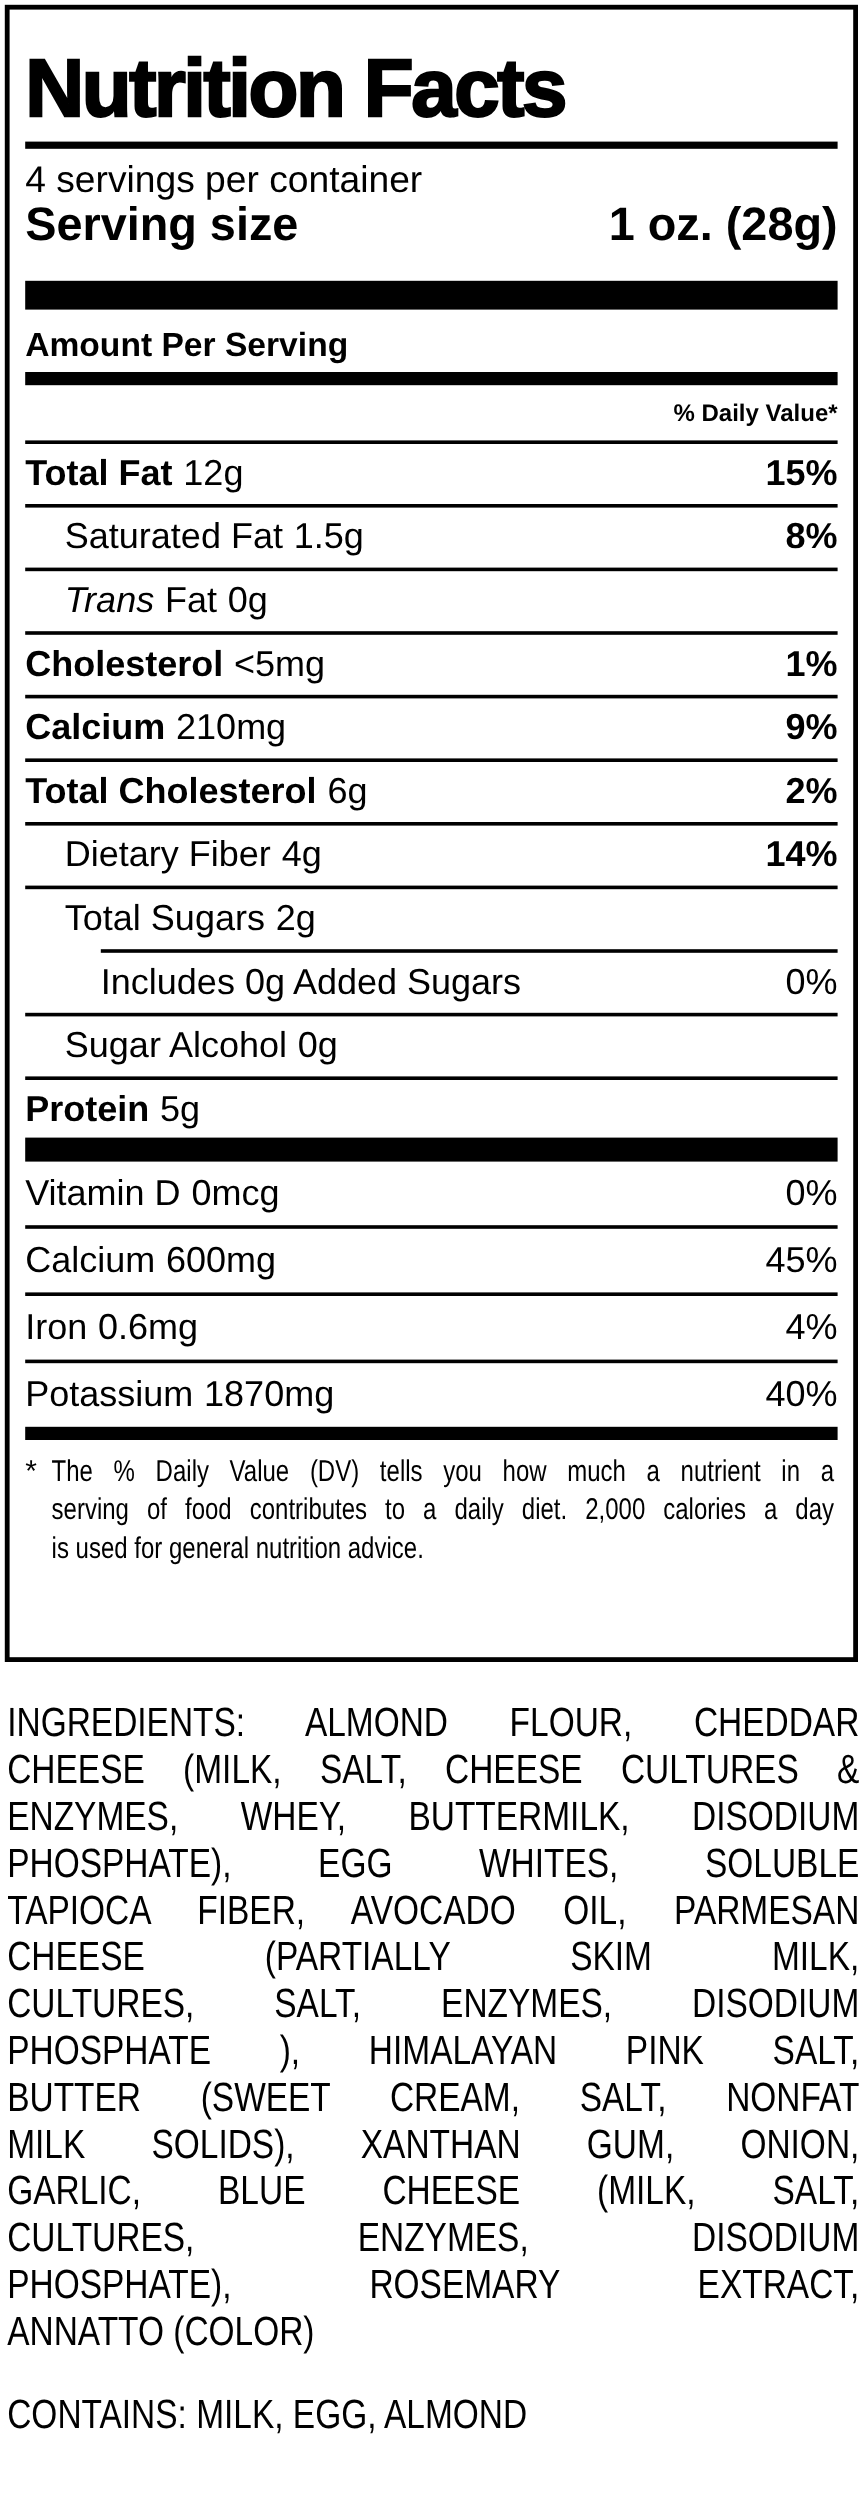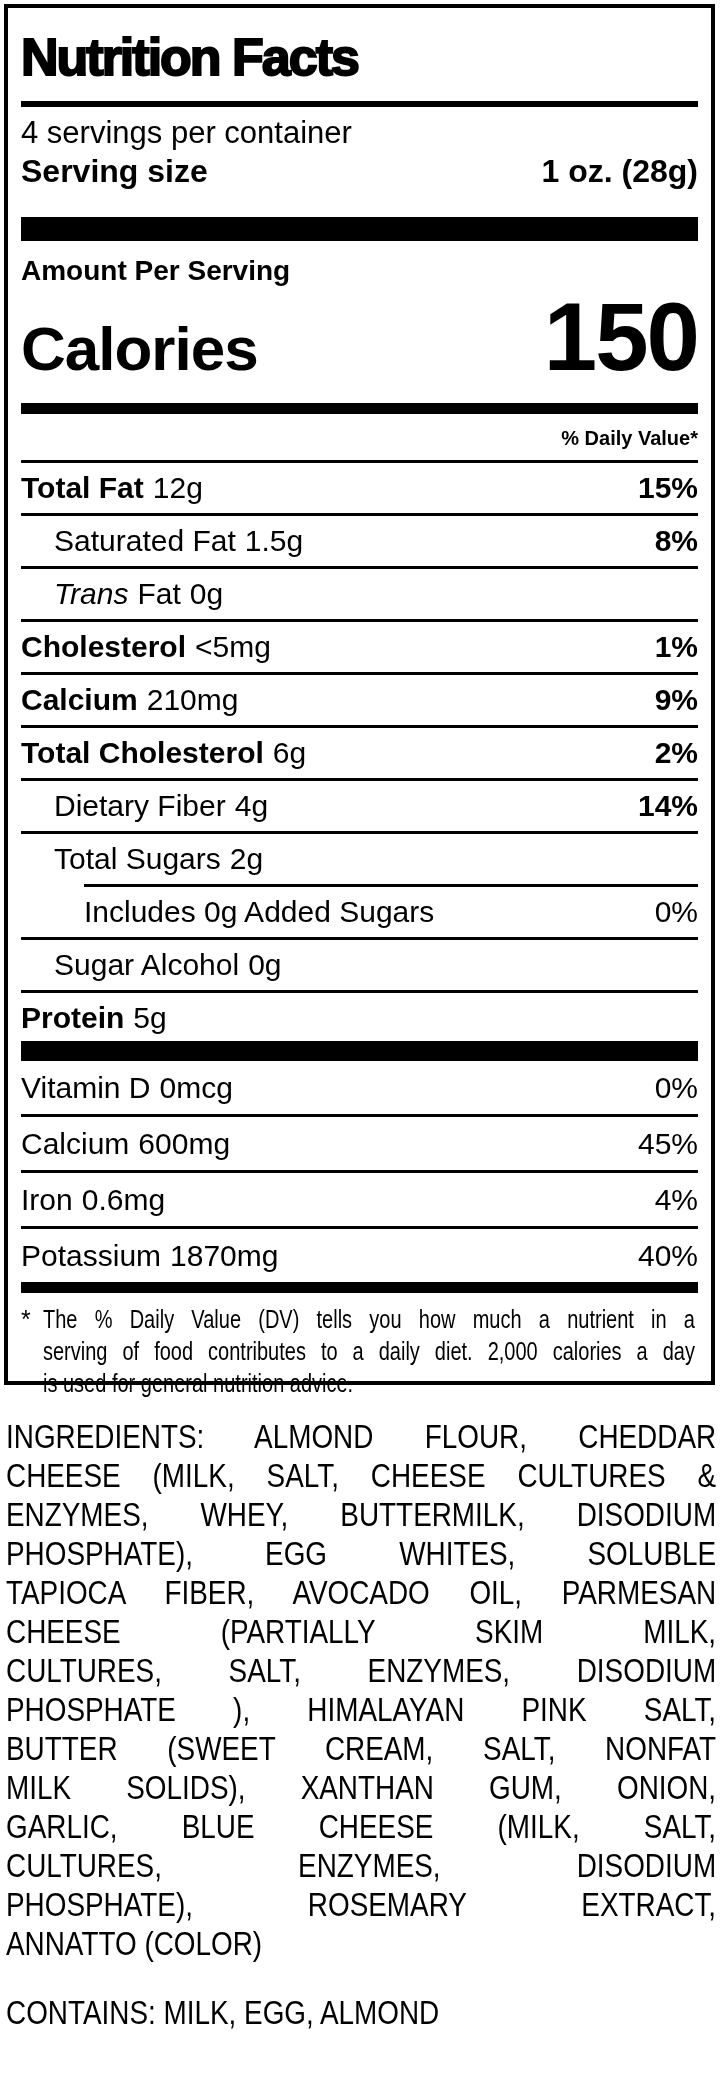--- a/index.html
+++ b/index.html
@@ -12,30 +12,30 @@
   }
   
   .nf{
     position:absolute;left:4px;top:4px;
     width:711px;height:1381px;box-sizing:border-box;
     border:4px solid #000;
     padding:0 13px;
     background:#fff;
   }
   .nf-title{
-    font-size:52px;font-weight:700;letter-spacing:-2px;
-    line-height:88px;padding-top:5px;
+    font-size:68px;font-weight:700;letter-spacing:-2px;
+    line-height:88px;padding-top:22px;
     -webkit-text-stroke:2px #000;
     border-bottom:6px solid #000;
     white-space:nowrap;
   }
   .servings{font-size:31px;line-height:36px;margin-top:8px;}
   .serving-row{
     display:flex;justify-content:space-between;align-items:baseline;
-    font-size:32px;font-weight:700;line-height:40px;padding-bottom:10px;
+    font-size:39px;font-weight:700;line-height:40px;padding-bottom:10px;
   }
   .bar{background:#000;width:100%;}
   .bar-thick1{height:24px;margin-top:16px;}
   .bar-med{height:11px;}
   .bar-thick2{height:20px;}
   .aps{font-size:28px;font-weight:700;line-height:32px;margin-top:14px;}
   .cal-row{
     display:flex;justify-content:space-between;align-items:baseline;
     margin-top:2px;
   }
@@ -105,24 +105,20 @@
 
   <div class="serving-row">
     <span>Serving size</span>
     <span>1 oz. (28g)</span>
   </div>
 
   <div class="bar bar-thick1"></div>
 
   <div class="aps">Amount Per Serving</div>
 
-  <div class="cal-row">
-    <span class="cal-label">Calories</span>
-    <span class="cal-value">150</span>
-  </div>
 
   <div class="bar bar-med dv-spacer"></div>
 
   <div class="dv-header">% Daily Value*</div>
 
   <div class="row">
     <span><span class="nm">Total Fat</span><span class="amt">12g</span></span>
     <span class="pct">15%</span>
   </div>
 

